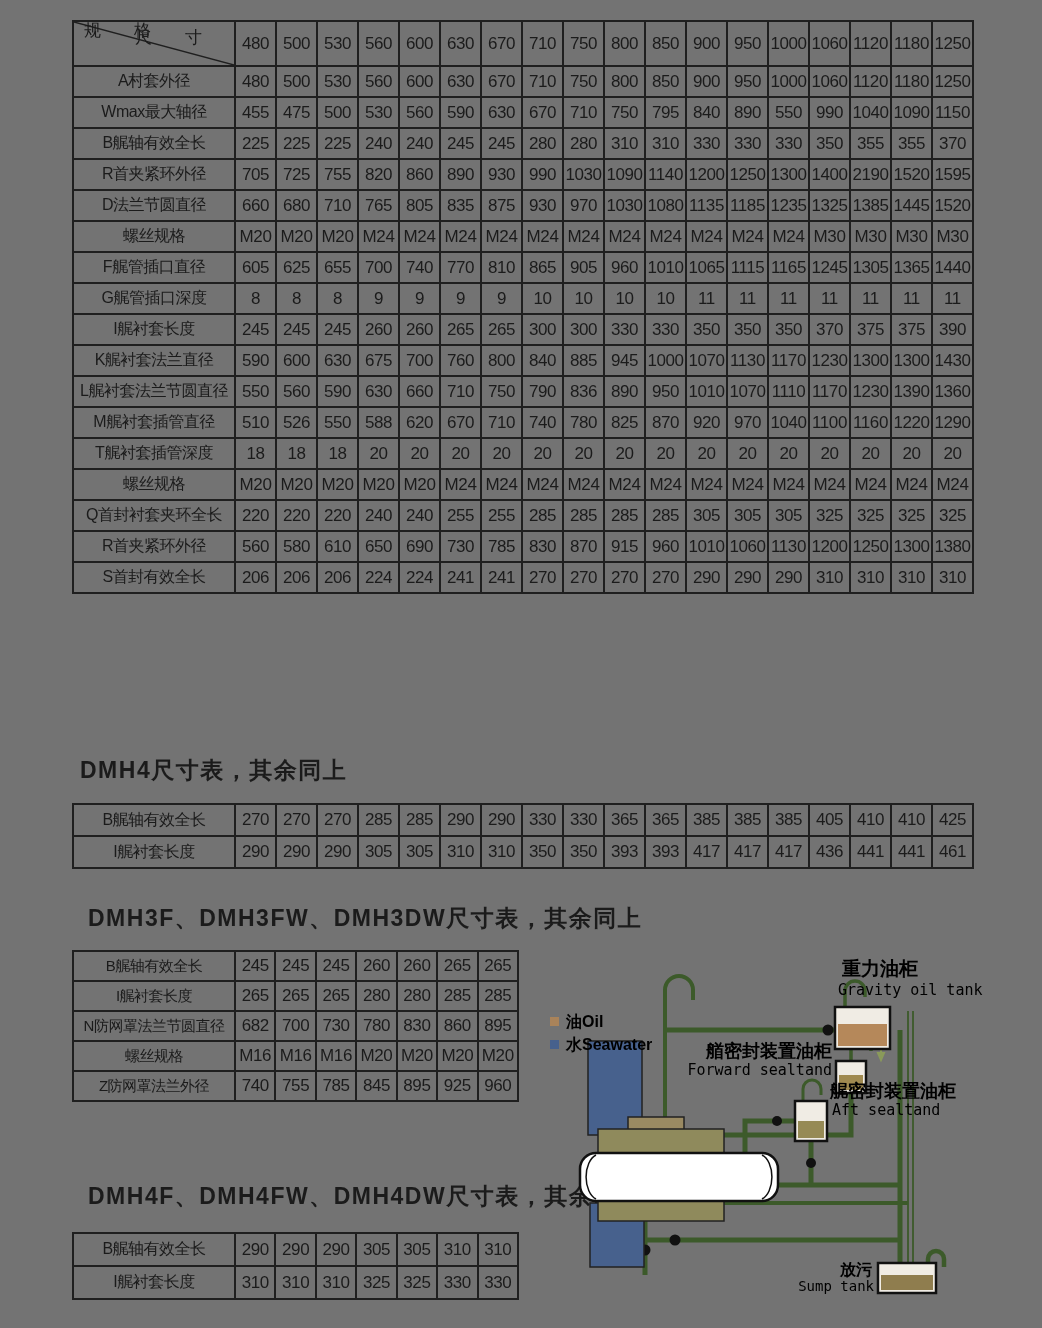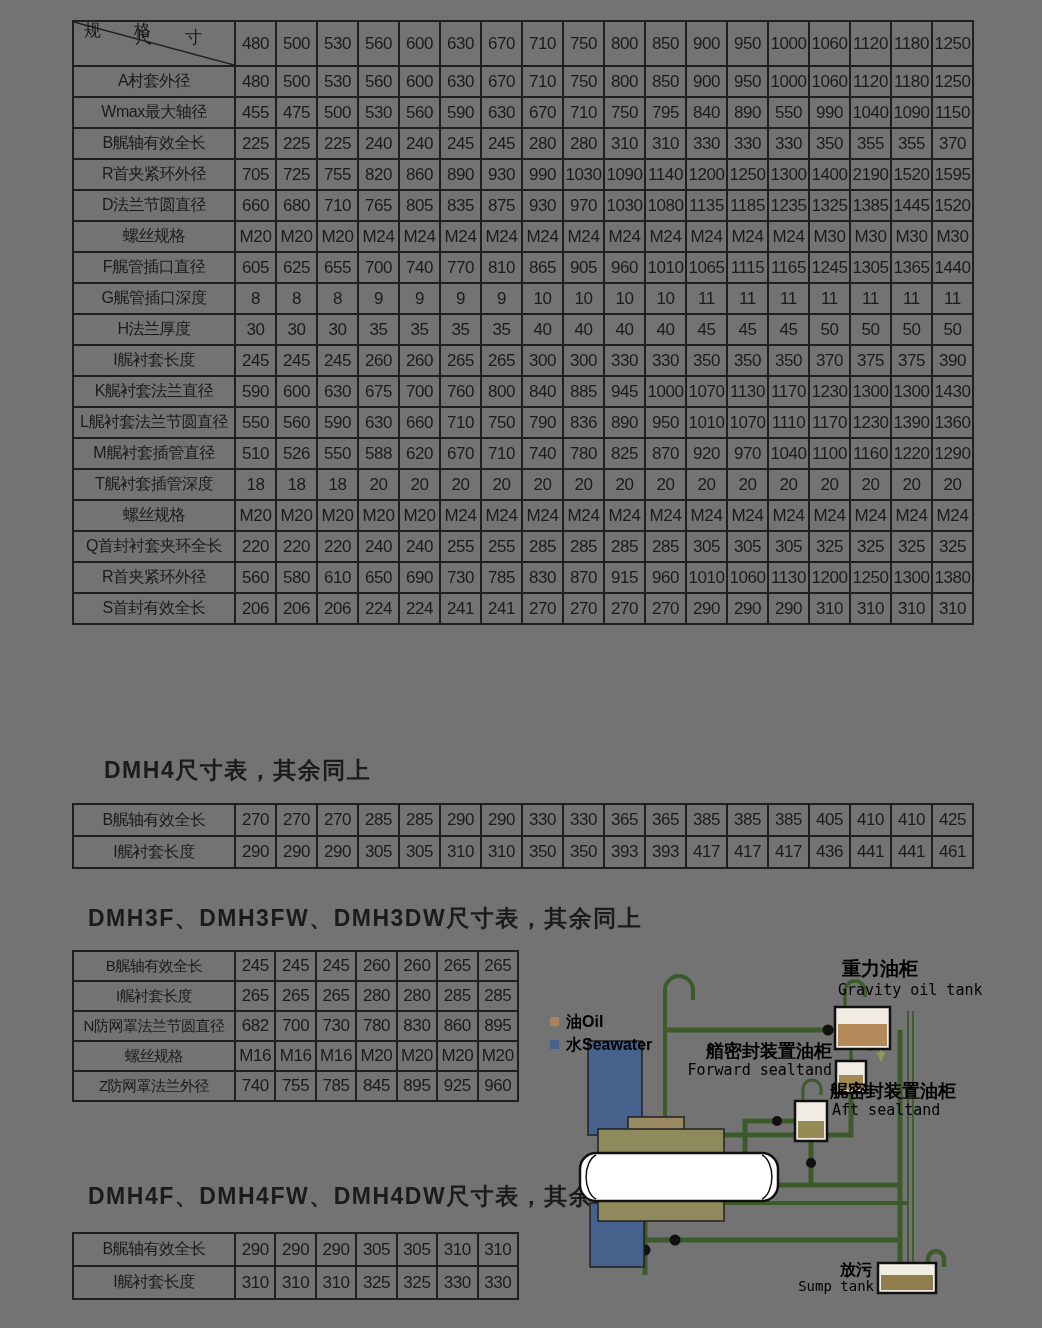--- a/index.html
+++ b/index.html
@@ -18,21 +18,21 @@
   #dmh3-table{left:72px;top:950px;width:447px;}
   #dmh3-table td{height:28px;}
   #dmh3-table .lab{font-size:15px;}
   #dmh4f-table{left:72px;top:1232px;width:447px;}
   #dmh4f-table td{height:31px;}
   .corner{position:relative;}
   .corner svg{position:absolute;left:0;top:0;width:100%;height:100%;}
   .c-tr{position:absolute;top:4px;right:24px;font-size:17px;letter-spacing:8px;}
   .c-bl{position:absolute;bottom:23px;left:10px;font-size:17px;letter-spacing:8px;}
   .sec-title{position:absolute;font-size:23px;font-weight:600;letter-spacing:1.5px;}
-  #t-dmh4{left:104px;top:755px;}
+  #t-dmh4{left:80px;top:755px;}
   #t-dmh3{left:88px;top:903px;}
   #t-dmh4f{left:88px;top:1181px;}
   .diagram{position:absolute;left:540px;top:945px;width:500px;height:380px;}
   .cjk{font-family:"Liberation Sans",sans-serif;font-weight:600;}
   .mono{font-family:"DejaVu Sans Mono",monospace;}
 </style>
 </head>
 <body>
 
 <div class="page">
@@ -228,41 +228,20 @@
           <td class="num">10</td>
           <td class="num">11</td>
           <td class="num">11</td>
           <td class="num">11</td>
           <td class="num">11</td>
           <td class="num">11</td>
           <td class="num">11</td>
           <td class="num">11</td>
         </tr>
         <tr>
-          <td class="lab">H法兰厚度</td>
-          <td class="num">30</td>
-          <td class="num">30</td>
-          <td class="num">30</td>
-          <td class="num">35</td>
-          <td class="num">35</td>
-          <td class="num">35</td>
-          <td class="num">35</td>
-          <td class="num">40</td>
-          <td class="num">40</td>
-          <td class="num">40</td>
-          <td class="num">40</td>
-          <td class="num">45</td>
-          <td class="num">45</td>
-          <td class="num">45</td>
-          <td class="num">50</td>
-          <td class="num">50</td>
-          <td class="num">50</td>
-          <td class="num">50</td>
-        </tr>
-        <tr>
           <td class="lab">I艉衬套长度</td>
           <td class="num">245</td>
           <td class="num">245</td>
           <td class="num">245</td>
           <td class="num">260</td>
           <td class="num">260</td>
           <td class="num">265</td>
           <td class="num">265</td>
           <td class="num">300</td>
           <td class="num">300</td>

